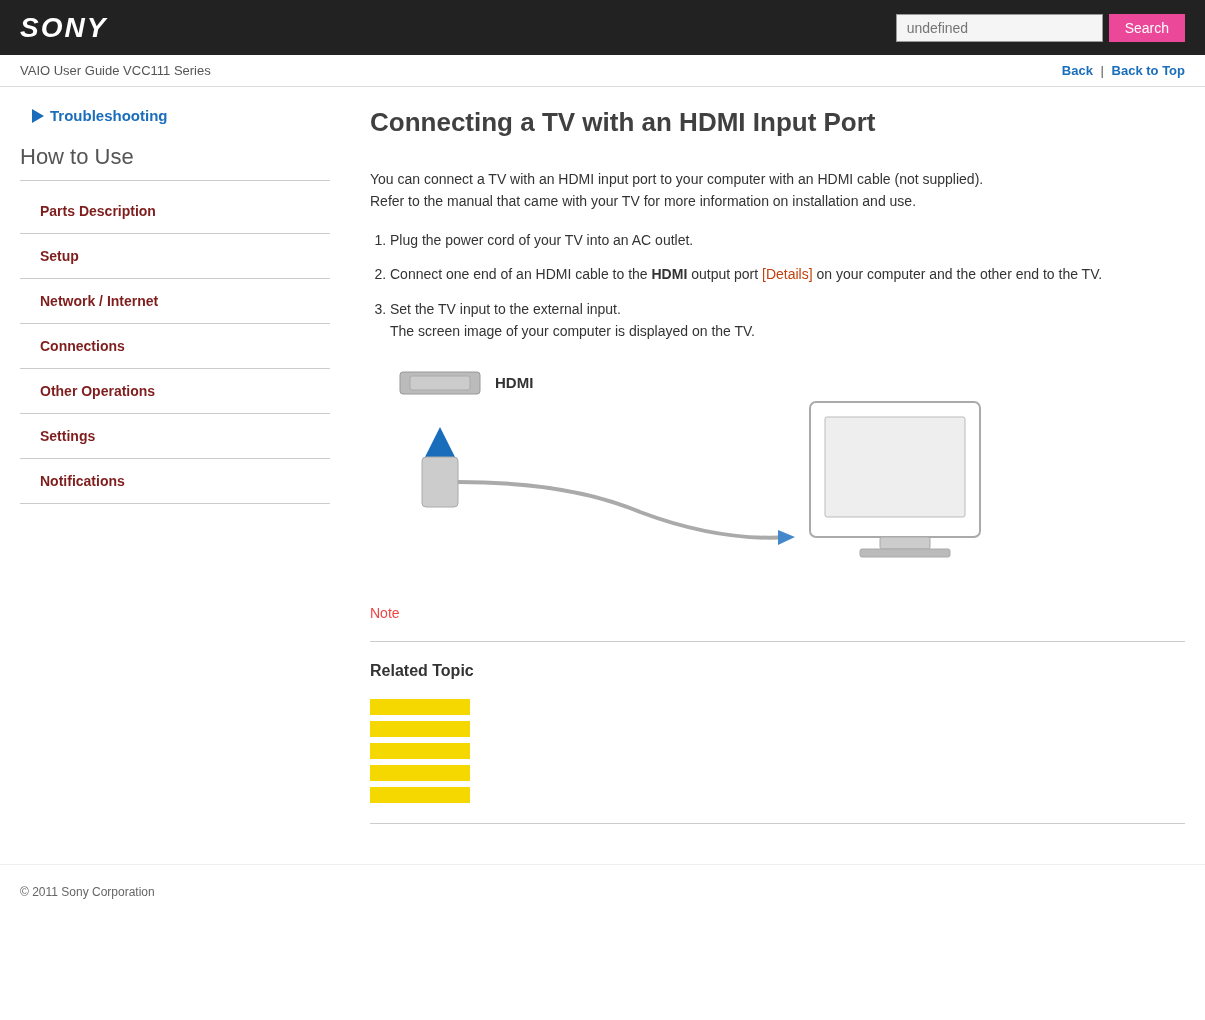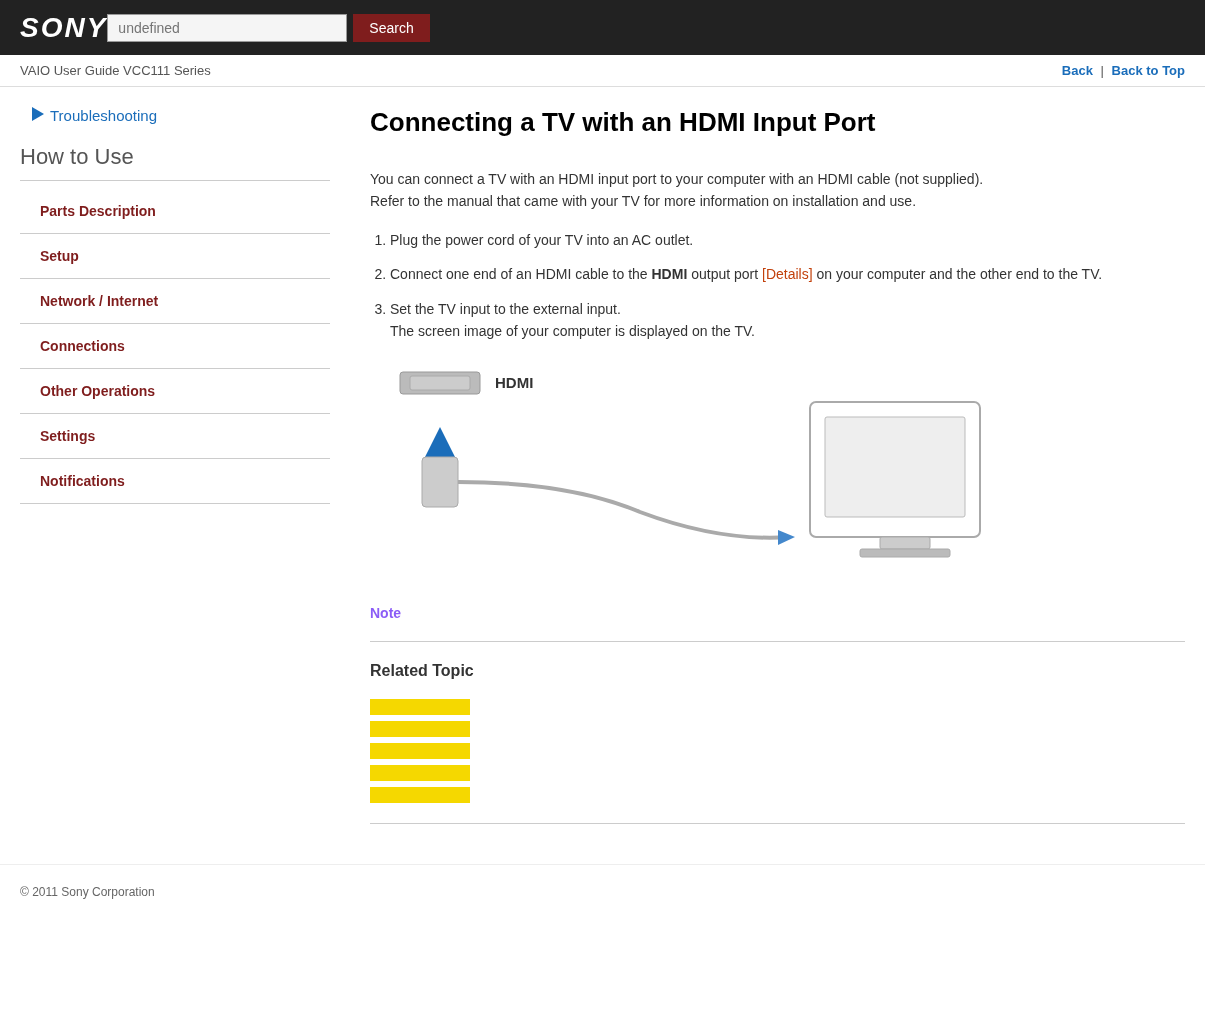--- a/index.html
+++ b/index.html
@@ -4,45 +4,45 @@
   <style>
     * { box-sizing: border-box; margin: 0; padding: 0; }
     body { font-family: Arial, sans-serif; font-size: 14px; color: #333; background: #fff; }
 
     
     .header {
       background: #222;
       padding: 10px 20px;
       display: flex;
       align-items: center;
-      justify-content: flex-start;
+      justify-content: space-between;
       height: 55px;
     }
     .header-logo {
       color: #fff;
       font-size: 28px;
       font-weight: bold;
       font-style: italic;
       letter-spacing: 2px;
     }
     .header-search {
       display: flex;
       align-items: center;
       gap: 6px;
     }
     .search-input {
       border: 1px solid #999;
       padding: 5px 10px;
       font-size: 14px;
-      width: 240px;
+      width: 207px;
       background: #f5f5f5;
       color: #999;
     }
     .search-button {
-      background: #7f1d1d;
+      background: #ec4899;
       color: #fff;
       border: none;
       padding: 6px 16px;
       font-size: 14px;
       cursor: pointer;
     }
 
     
     .subheader {
       padding: 8px 20px;
@@ -73,24 +73,25 @@
       gap: 20px;
     }
 
     
     .sidebar {
       width: 310px;
       flex-shrink: 0;
     }
     .sidebar-troubleshooting {
       display: flex;
+      align-items: center;
       gap: 6px;
       color: #1a6dba;
       font-size: 15px;
-      font-weight: normal;
+      font-weight: bold;
       margin-bottom: 20px;
       cursor: pointer;
       padding-left: 12px;
     }
     .sidebar-troubleshooting-arrow {
       width: 0;
       height: 0;
       border-top: 7px solid transparent;
       border-bottom: 7px solid transparent;
       border-left: 12px solid #1a6dba;
@@ -116,43 +117,43 @@
     }
 
     
     .content {
       flex: 1;
       padding-left: 20px;
     }
     .content-title {
       font-size: 26px;
       font-weight: bold;
-      color: #000000;
+      color: #404040;
       margin-bottom: 20px;
       padding-bottom: 10px;
     }
     .content-intro {
       font-size: 14px;
       line-height: 1.6;
       margin-bottom: 16px;
     }
     .content-steps {
       margin-left: 20px;
       margin-bottom: 20px;
     }
     .content-steps li {
       margin-bottom: 12px;
       line-height: 1.6;
     }
     .content-steps li a { color: #c2410c; text-decoration: none; }
 
     
     .note-label {
-      color: #8b5cf6;
-      font-weight: bold;
+      color: #ef4444;
+      font-weight: normal;
       margin-bottom: 12px;
     }
     .note-list {
       margin-left: 20px;
     }
     .note-list li {
       line-height: 1.6;
       margin-bottom: 6px;
     }
 

